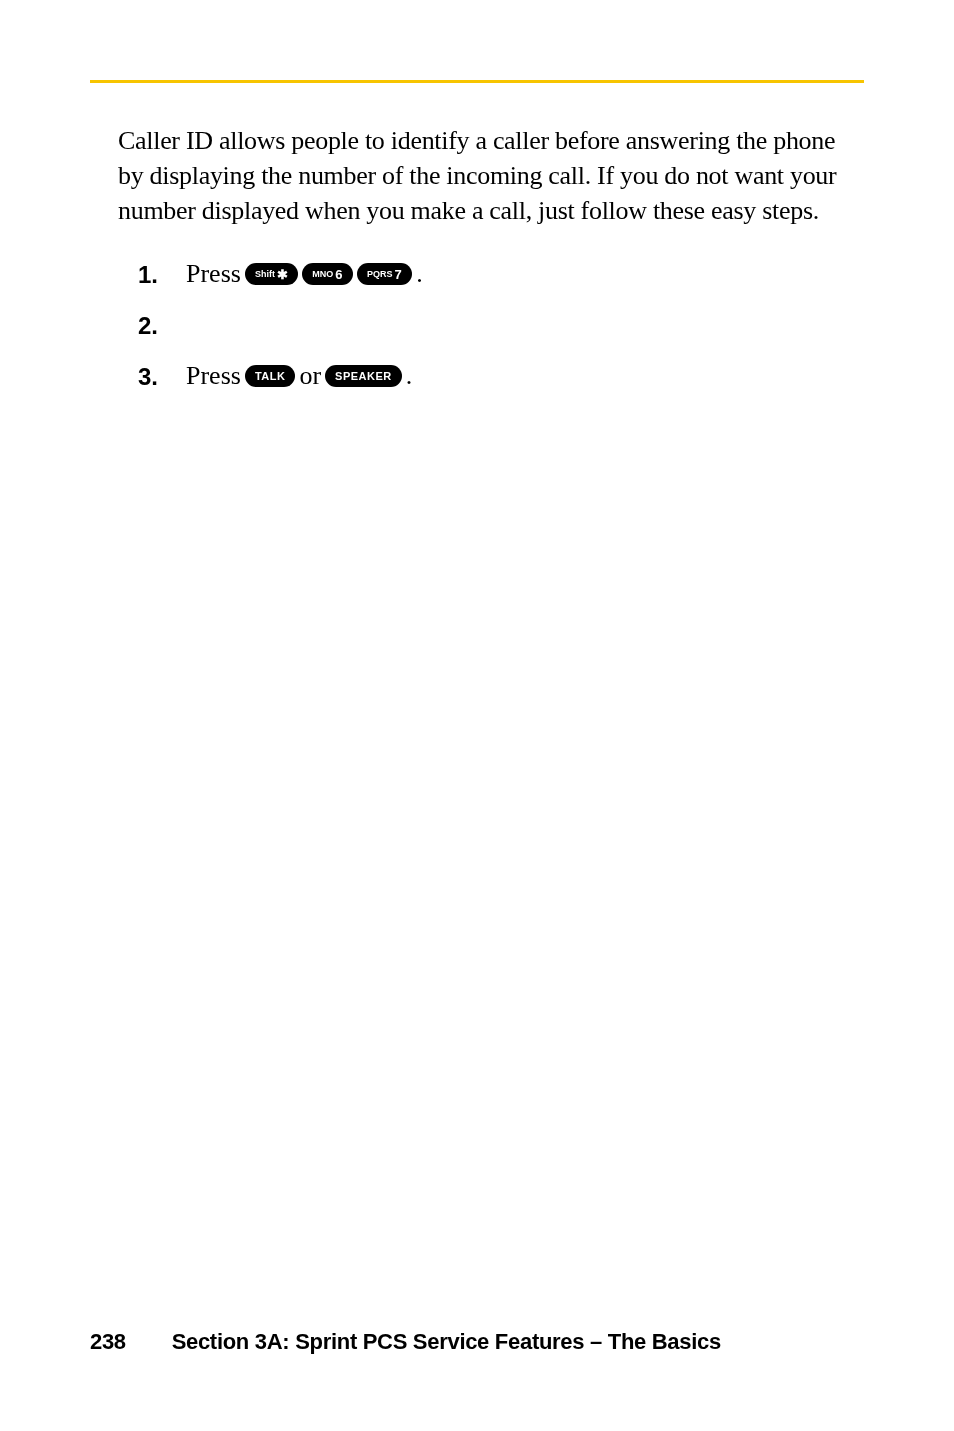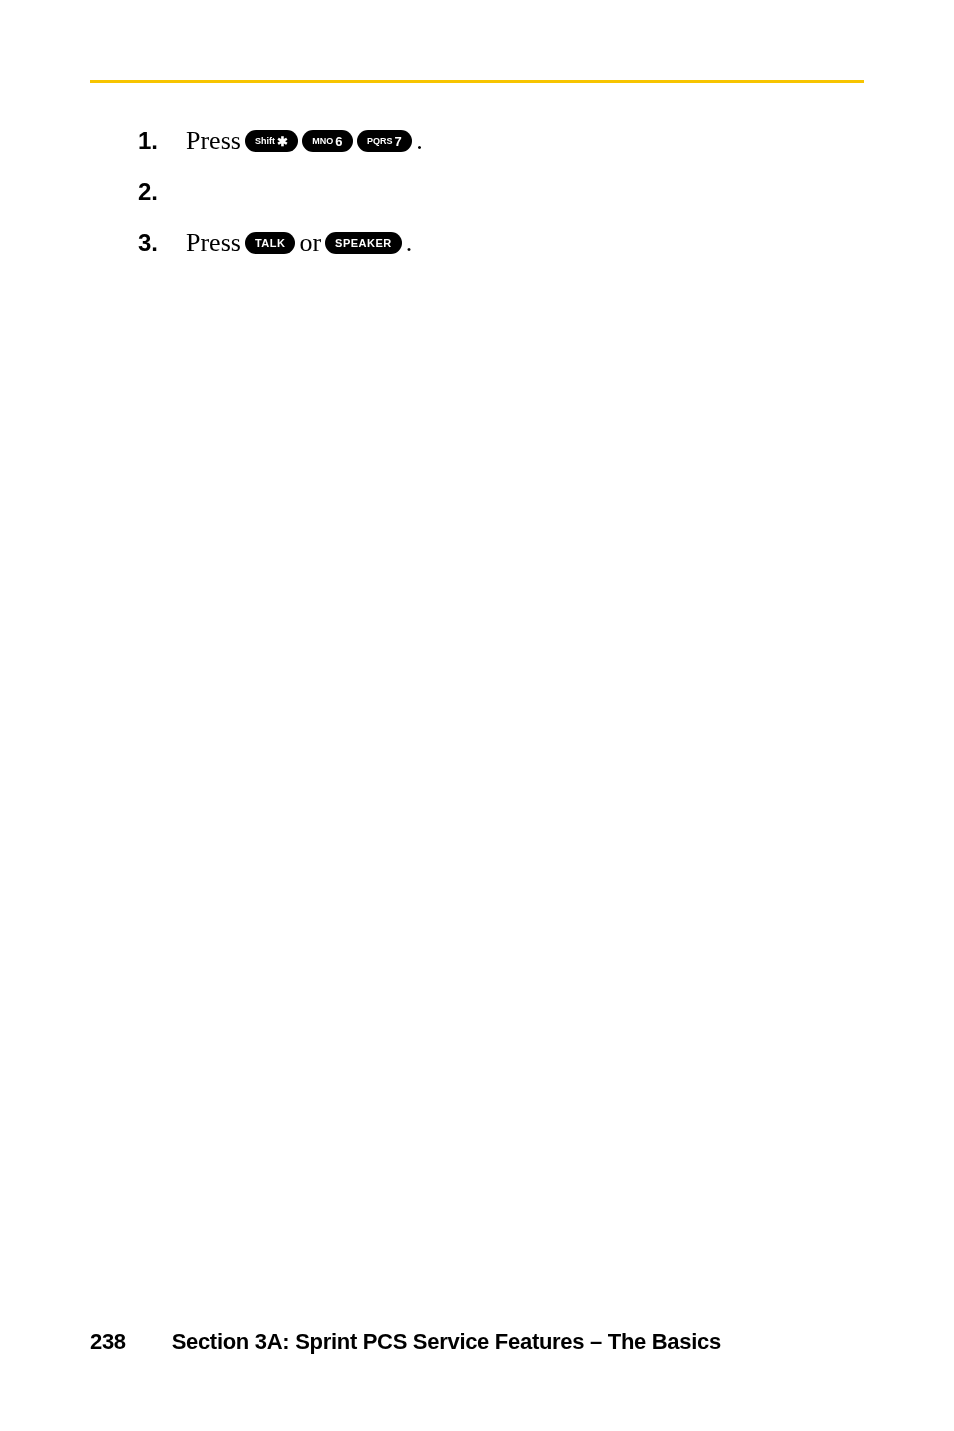--- a/index.html
+++ b/index.html
@@ -99,20 +99,21 @@
 </style>
 </head>
 <body>
 
 <div class="page">
 
   <div class="underline"></div>
 
   <div class="body-block">
 
+    <p class="para">Caller ID allows people to identify a caller before answering the phone by displaying the number of the incoming call. If you do not want your number displayed when you make a call, just follow these easy steps.</p>
 
 
     <ol class="steps">
       <li>
         <span class="step-num">1.</span>
         <span class="step-body">
           <span>Press </span>
           <span class="key">
             <span class="small">Shift</span>
             <span class="big">✱</span>

